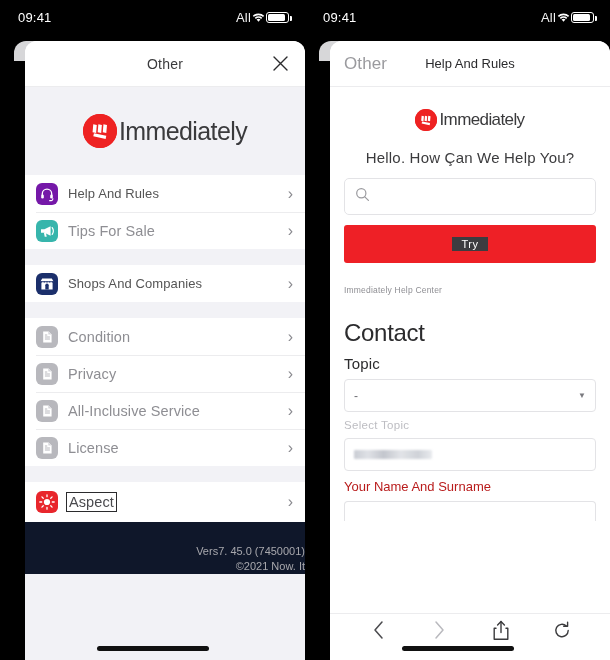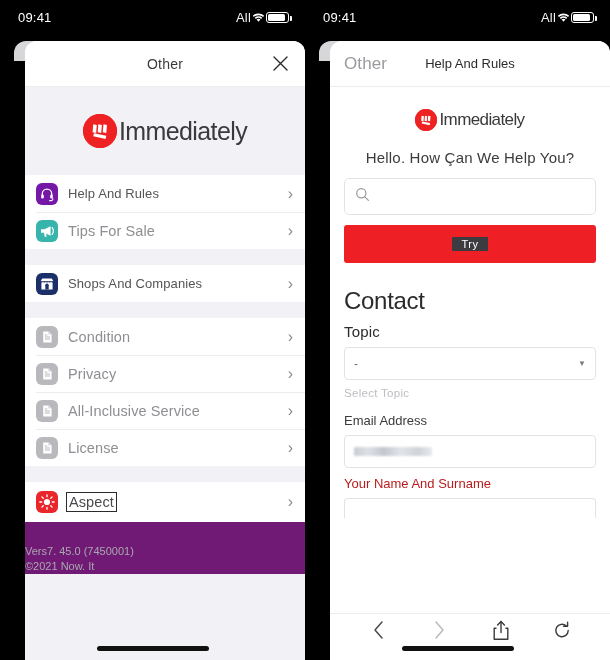--- a/index.html
+++ b/index.html
@@ -66,21 +66,21 @@
   }
   .row + .row::before {
     content:""; position:absolute; left: 11px; right:0; top:0; height:1px; background:#ececee;
   }
   .row-ico { width: 22px; height: 22px; border-radius: 6px; flex: 0 0 22px; position: relative; }
   .row-label { flex:1; font-size: 13px; color:#555; letter-spacing:.1px; }
   .row-label.big { font-size: 14.5px; color:#8e8e93; }
   .chev { color:#8b8b90; font-size: 16px; font-weight: 300; line-height:1; }
   .boxed { outline: 1px solid #2b2b2d; outline-offset: 1px; padding: 0 1px; }
 
-  .version { padding-top: 22px; text-align:left; background:#701a75; }
+  .version { padding-top: 22px; text-align:right; background:#0f172a; }
   .version div { font-size: 11px; color:#a8a8ad; line-height: 15px; }
 
   .home-indicator {
     position:absolute; left:50%; transform: translateX(-50%); bottom: 9px;
     width: 112px; height: 5px; border-radius: 3px; background:#111;
   }
 
   
   .navbar-right {
     height: 46px; background:#fff; position:relative;
@@ -391,31 +391,31 @@
                   <path d="M9.8 9.8 13.4 13.4" stroke="#9a9a9e" stroke-width="1.2" stroke-linecap="round"></path>
                 </svg>
             </span>
             <input class="search-input" value="" placeholder="" style="">
           </div>
 
           <button class="try-btn">
             <span class="try-label">Try</span>
           </button>
 
+          <div class="breadcrumb">Immediately Help Center</div>
 
           <div class="contact-h">Contact</div>
 
           <div class="field-label topic">Topic</div>
           <div class="select-box">
             <span class="select-val">-</span>
             <span class="select-arrow">▼</span>
           </div>
           <div class="helper">Select Topic</div>
 
-          <div class="field-label" style="margin-top:14px">Email Address</div>
           <div class="text-input">
             <span class="redacted"></span>
           </div>
 
           <div class="name-label">Your Name And Surname</div>
           <div class="name-input"></div>
         </div>
 
         <div class="toolbar">
           <span class="tb-btn">

